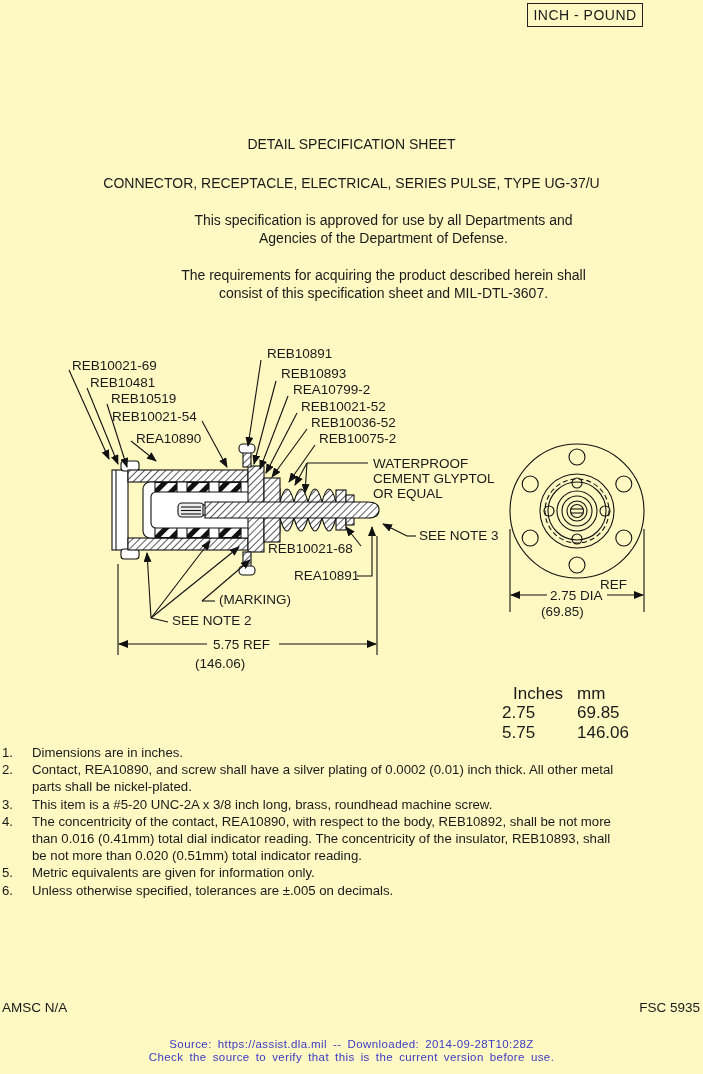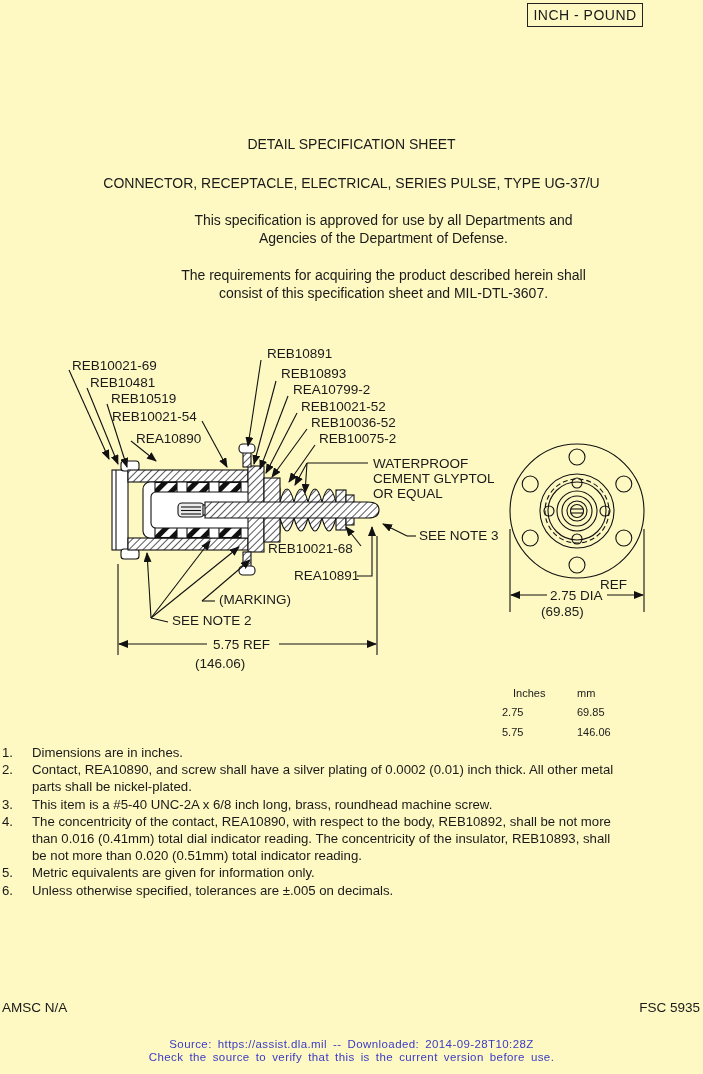--- a/index.html
+++ b/index.html
@@ -15,21 +15,21 @@
     line-height:22px;text-align:center;font-size:14px;letter-spacing:.5px;
   }
   .hdr{left:527px;top:34px;font-size:13.5px;line-height:16.6px;white-space:nowrap;}
   .hdr .u{text-decoration:underline;}
   .t14{font-size:14px;}
   .pre{white-space:pre-line;padding-left:32px;}
   .notes{left:2px;top:744px;width:699px;font-size:13.2px;line-height:17.2px;}
   .note-item{display:flex;}
   .note-num{width:30px;flex:0 0 30px;}
   .note-text{white-space:pre-line;}
-  .conv{left:502px;top:684px;font-size:11px;line-height:19.4px;}
+  .conv{left:502px;top:684px;font-size:17px;line-height:19.4px;}
   .conv .r{display:flex;}
   .conv .c1{width:75px;flex:0 0 75px;}
   .conv .hd1{padding-left:11px;box-sizing:border-box;}
   .caption{top:929px;font-size:13.5px;}
   .caption .u{text-decoration:underline;}
   .footrow{top:1000px;font-size:13.5px;}
   .blue{color:#3a3ac6;font-size:11.5px;letter-spacing:.4px;word-spacing:2.5px;}
   svg .ln{stroke:#111;stroke-width:1.1;fill:none;}
   svg .fw{stroke:#111;stroke-width:1.1;fill:#fff;}
   svg .hat{stroke:#111;stroke-width:1.1;fill:url(#ph);}
@@ -220,21 +220,21 @@
       <span class="note-num">1.</span>
       <span class="note-text">Dimensions are in inches.</span>
     </div>
     <div class="note-item">
       <span class="note-num">2.</span>
       <span class="note-text">Contact, REA10890, and screw shall have a silver plating of 0.0002 (0.01) inch thick.  All other metal
 parts shall be nickel-plated.</span>
     </div>
     <div class="note-item">
       <span class="note-num">3.</span>
-      <span class="note-text">This item is a #5-40 UNC-2A x 6/8 inch long, brass, roundhead machine screw.</span>
+      <span class="note-text">This item is a #5-20 UNC-2A x 3/8 inch long, brass, roundhead machine screw.</span>
     </div>
     <div class="note-item">
       <span class="note-num">4.</span>
       <span class="note-text">The concentricity of the contact, REA10890, with respect to the body, REB10892, shall be not more
 than 0.016 (0.41mm) total dial indicator reading.  The concentricity of the insulator, REB10893, shall
 be not more than 0.020 (0.51mm) total indicator reading.</span>
     </div>
     <div class="note-item">
       <span class="note-num">5.</span>
       <span class="note-text">Metric equivalents are given for information only.</span>

